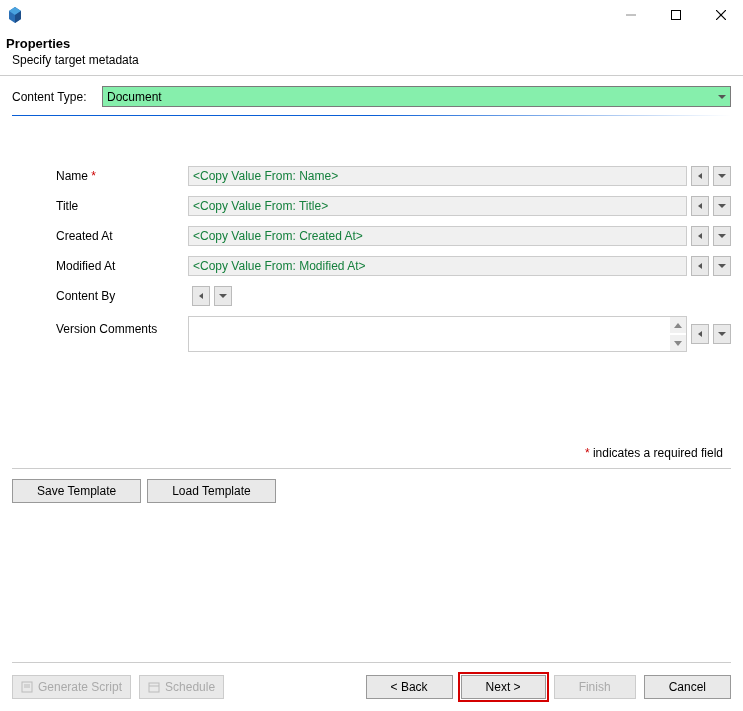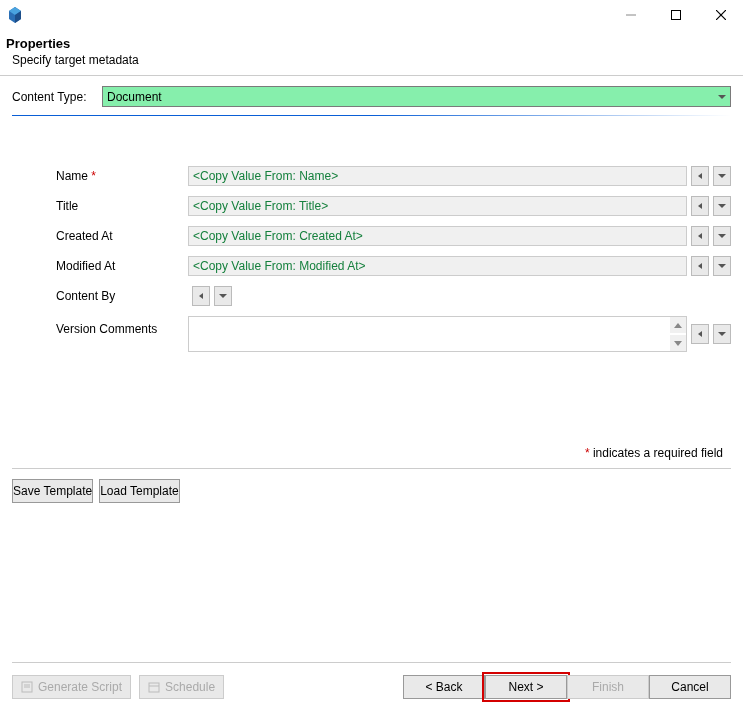--- a/index.html
+++ b/index.html
@@ -167,21 +167,21 @@
   }
   .template-btns {
     padding: 0 12px;
     display: flex;
     gap: 6px;
   }
   .btn {
     height: 24px;
     background: #e9e9e9;
     border: 1px solid #999;
-    padding: 0 0;
+    padding: 0 24px;
     display: flex;
     align-items: center;
     justify-content: center;
     color: #000;
     min-width: 80px;
   }
   .btn.disabled {
     color: #aaa;
     border-color: #ccc;
   }
@@ -200,21 +200,21 @@
     display: flex;
     align-items: center;
   }
   .footer .left {
     display: flex;
     gap: 8px;
   }
   .footer .right {
     margin-left: auto;
     display: flex;
-    gap: 0;
+    gap: 8px;
   }
   .btn.nav {
     min-width: 82px;
   }
   .btn.next {
     outline: 2px solid #d40000;
     outline-offset: 1px;
   }
   .divider-bottom {
     position: absolute;

